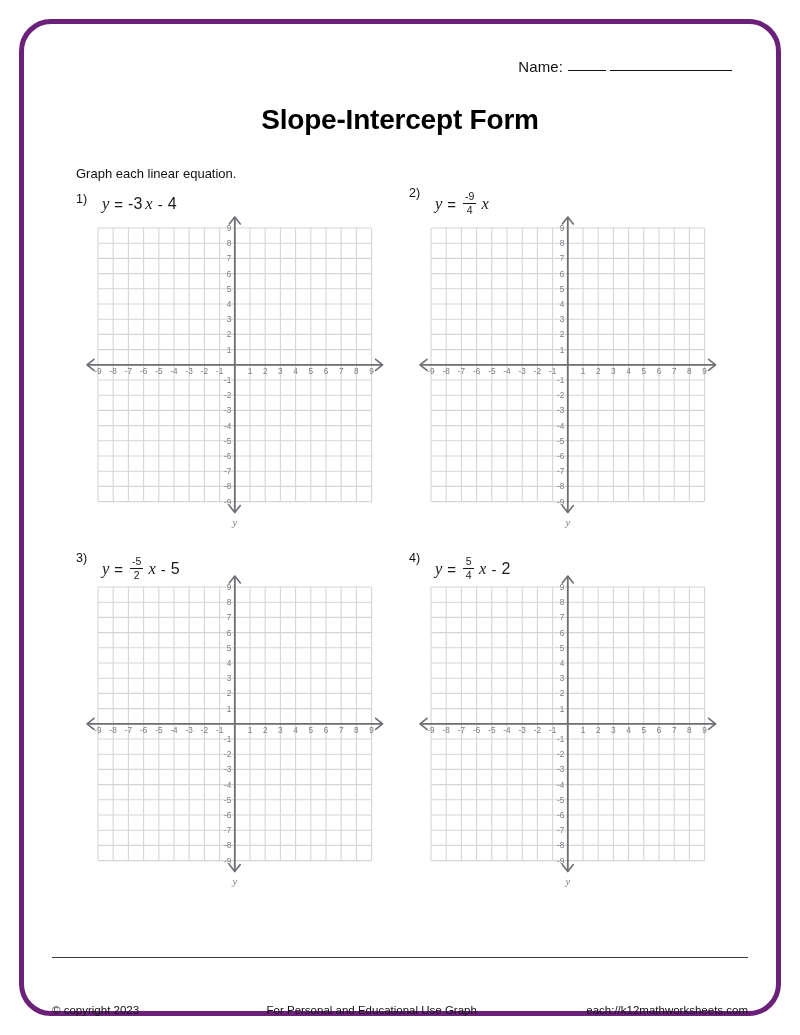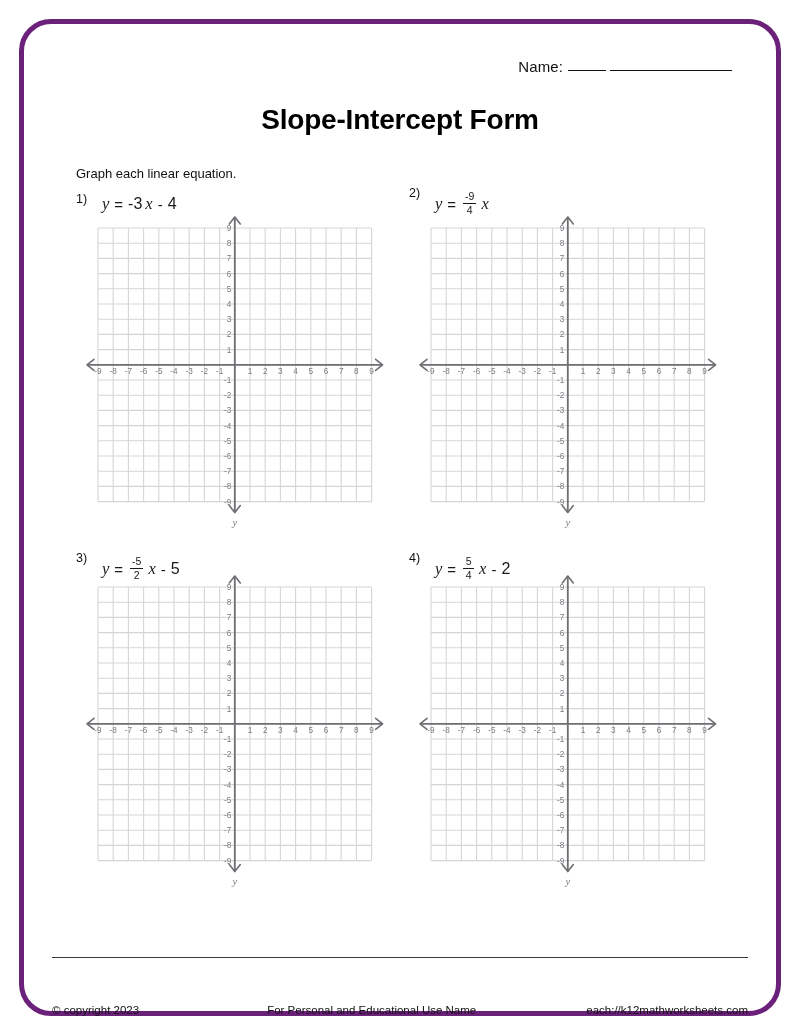--- a/index.html
+++ b/index.html
@@ -555,17 +555,17 @@
         <text x="147.39999999999998" y="275.5" text-anchor="end" font-size="8.2" font-family="&quot;Liberation Sans&quot;, sans-serif" fill="#7a7a80">-8</text>
         <text x="147.39999999999998" y="290.7" text-anchor="end" font-size="8.2" font-family="&quot;Liberation Sans&quot;, sans-serif" fill="#7a7a80">-9</text>
         <text x="-6" y="148.79999999999998" text-anchor="middle" font-size="10.5" font-family="&quot;Liberation Serif&quot;, serif" font-style="italic" fill="#7a7a80">x</text>
         <text x="150.79999999999998" y="311.59999999999997" text-anchor="middle" font-size="10.5" font-family="&quot;Liberation Serif&quot;, serif" font-style="italic" fill="#7a7a80">y</text>
       </svg>
     </div>
 
   <div id="footer-rule"></div>
   <div id="footer">
     <span class="f-left">© copyright 2023</span>
-    <span class="f-center">For Personal and Educational Use Name</span>
+    <span class="f-center">For Personal and Educational Use Graph</span>
     <span class="f-right">each://k12mathworksheets.com</span>
   </div>
 
 </div>
 
 </body></html>

